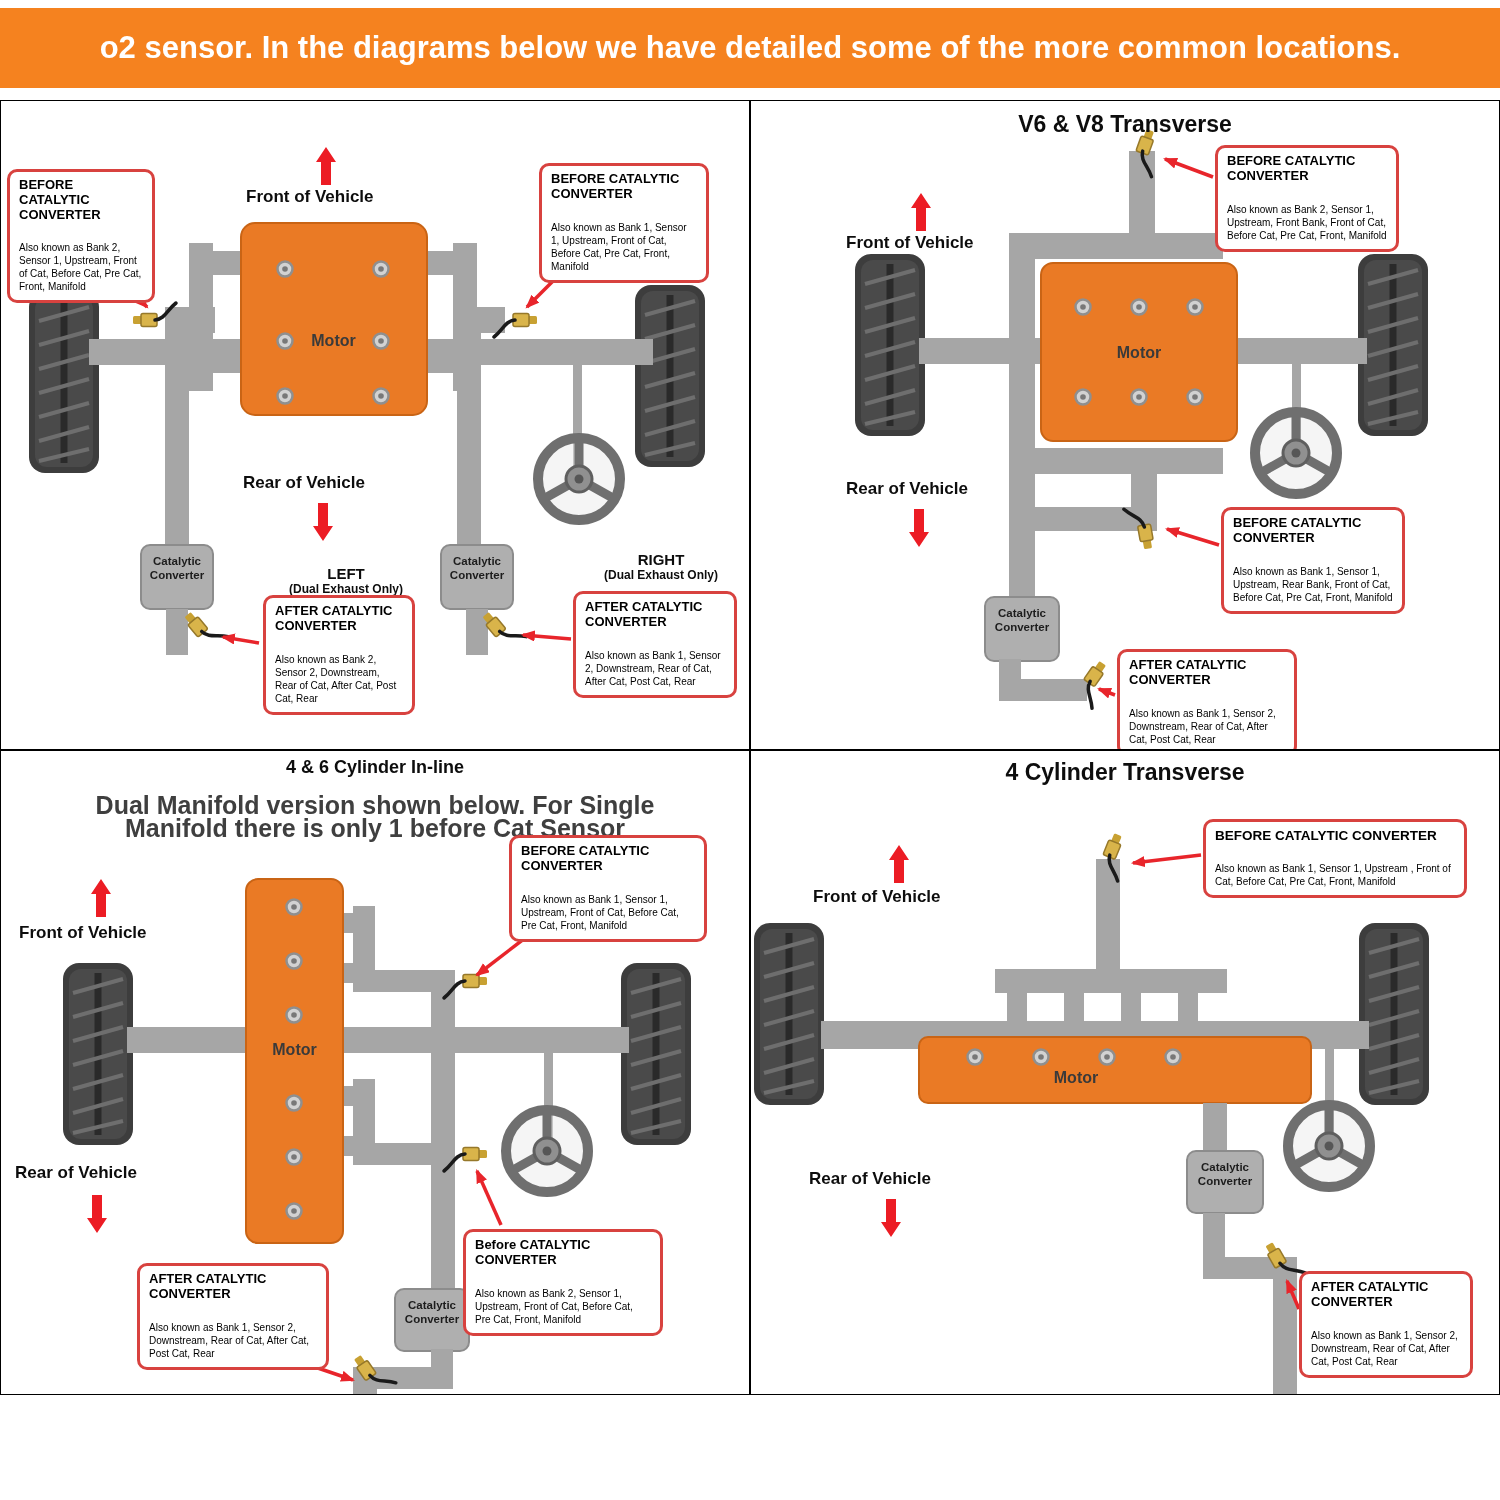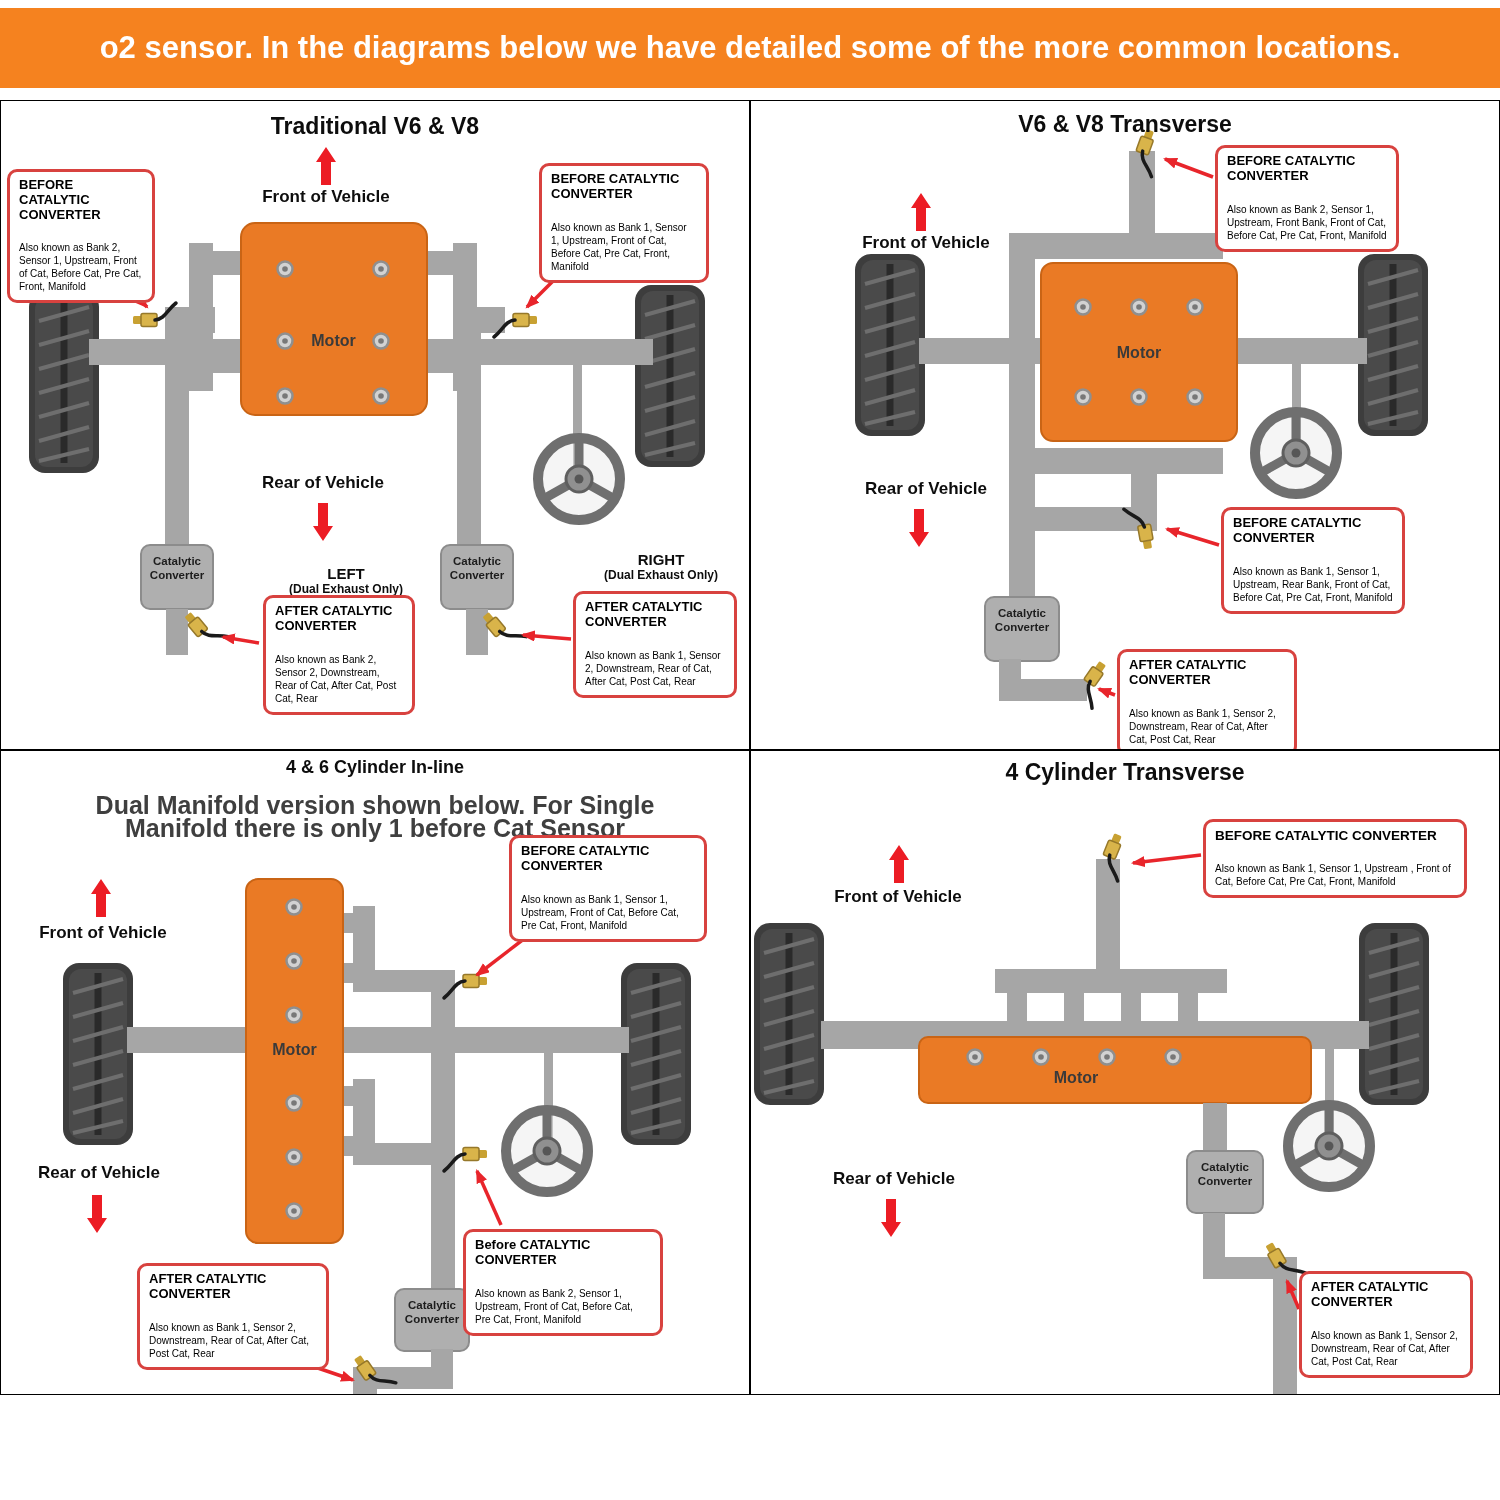--- a/index.html
+++ b/index.html
@@ -10,21 +10,21 @@
     padding:14px 28px; }
   .grid { margin-top:12px; display:grid; grid-template-columns:750px 750px; }
   .quadrant { position:relative; width:750px; background:#fff; border:1px solid #000; overflow:hidden; }
   .q-top { height:650px; }
   .q-bot { height:645px; }
   svg.layer { position:absolute; left:0; top:0; pointer-events:none; }
   .abs { position:absolute; }
   .q-title { text-align:center; font-size:23px; font-weight:bold; color:#0d0d0d; }
   .q-title.big { font-size:18px; }
   .subtitle { text-align:center; font-size:25px; font-weight:bold; color:#3f3f3f; }
-  .dir { font-size:17px; font-weight:bold; text-align:center; color:#0d0d0d; }
+  .dir { font-size:17px; font-weight:bold; text-align:left; color:#0d0d0d; }
   .motor-label { font-size:16px; font-weight:bold; color:#3a3a3a; text-align:center; }
   .cat-label { font-size:11.5px; font-weight:bold; color:#1d1d1d; text-align:center; line-height:1.2; }
   .side { text-align:center; font-weight:bold; color:#0d0d0d; }
   .side .main { font-size:15px; }
   .side .sub { font-size:12px; }
   .callout { position:absolute; background:#fff; border:3px solid #D8423F; border-radius:10px; padding:6px 9px 7px; }
   .callout .t { font-weight:bold; font-size:13px; line-height:1.14; color:#000; }
   .callout .b { font-size:10px; line-height:1.3; margin-top:19px; color:#000; }
   .callout.wide .t { font-size:13.5px; }
 </style>
@@ -109,21 +109,20 @@
       <use href="#arrowN" transform="translate(325,46)"></use>
       <use href="#arrowN" transform="translate(322,440) rotate(180)"></use>
 
       <g stroke="#E8252B" stroke-width="3.5" fill="none">
         <line x1="118" y1="178" x2="146" y2="206" marker-end="url(#rhead)"></line>
         <line x1="562" y1="170" x2="526" y2="206" marker-end="url(#rhead)"></line>
         <line x1="258" y1="542" x2="222" y2="536" marker-end="url(#rhead)"></line>
         <line x1="570" y1="538" x2="522" y2="534" marker-end="url(#rhead)"></line>
       </g>
     </svg>
-    <div class="abs q-title" style="left:0;top:12px;width:100%">Traditional V6 &amp; V8</div>
     <div class="abs dir" style="left:245px;top:86px;width:160px">Front of Vehicle</div>
     <div class="abs dir" style="left:242px;top:372px;width:160px">Rear of Vehicle</div>
     <div class="abs motor-label" style="left:255px;top:231px;width:155px">Motor</div>
     <div class="abs cat-label" style="left:140px;top:454px;width:72px">Catalytic Converter</div>
     <div class="abs cat-label" style="left:440px;top:454px;width:72px">Catalytic Converter</div>
     <div class="abs side" style="left:265px;top:464px;width:160px">
       <div class="main">LEFT</div>
       <div class="sub">(Dual Exhaust Only)</div>
     </div>
     <div class="abs side" style="left:575px;top:450px;width:170px">

